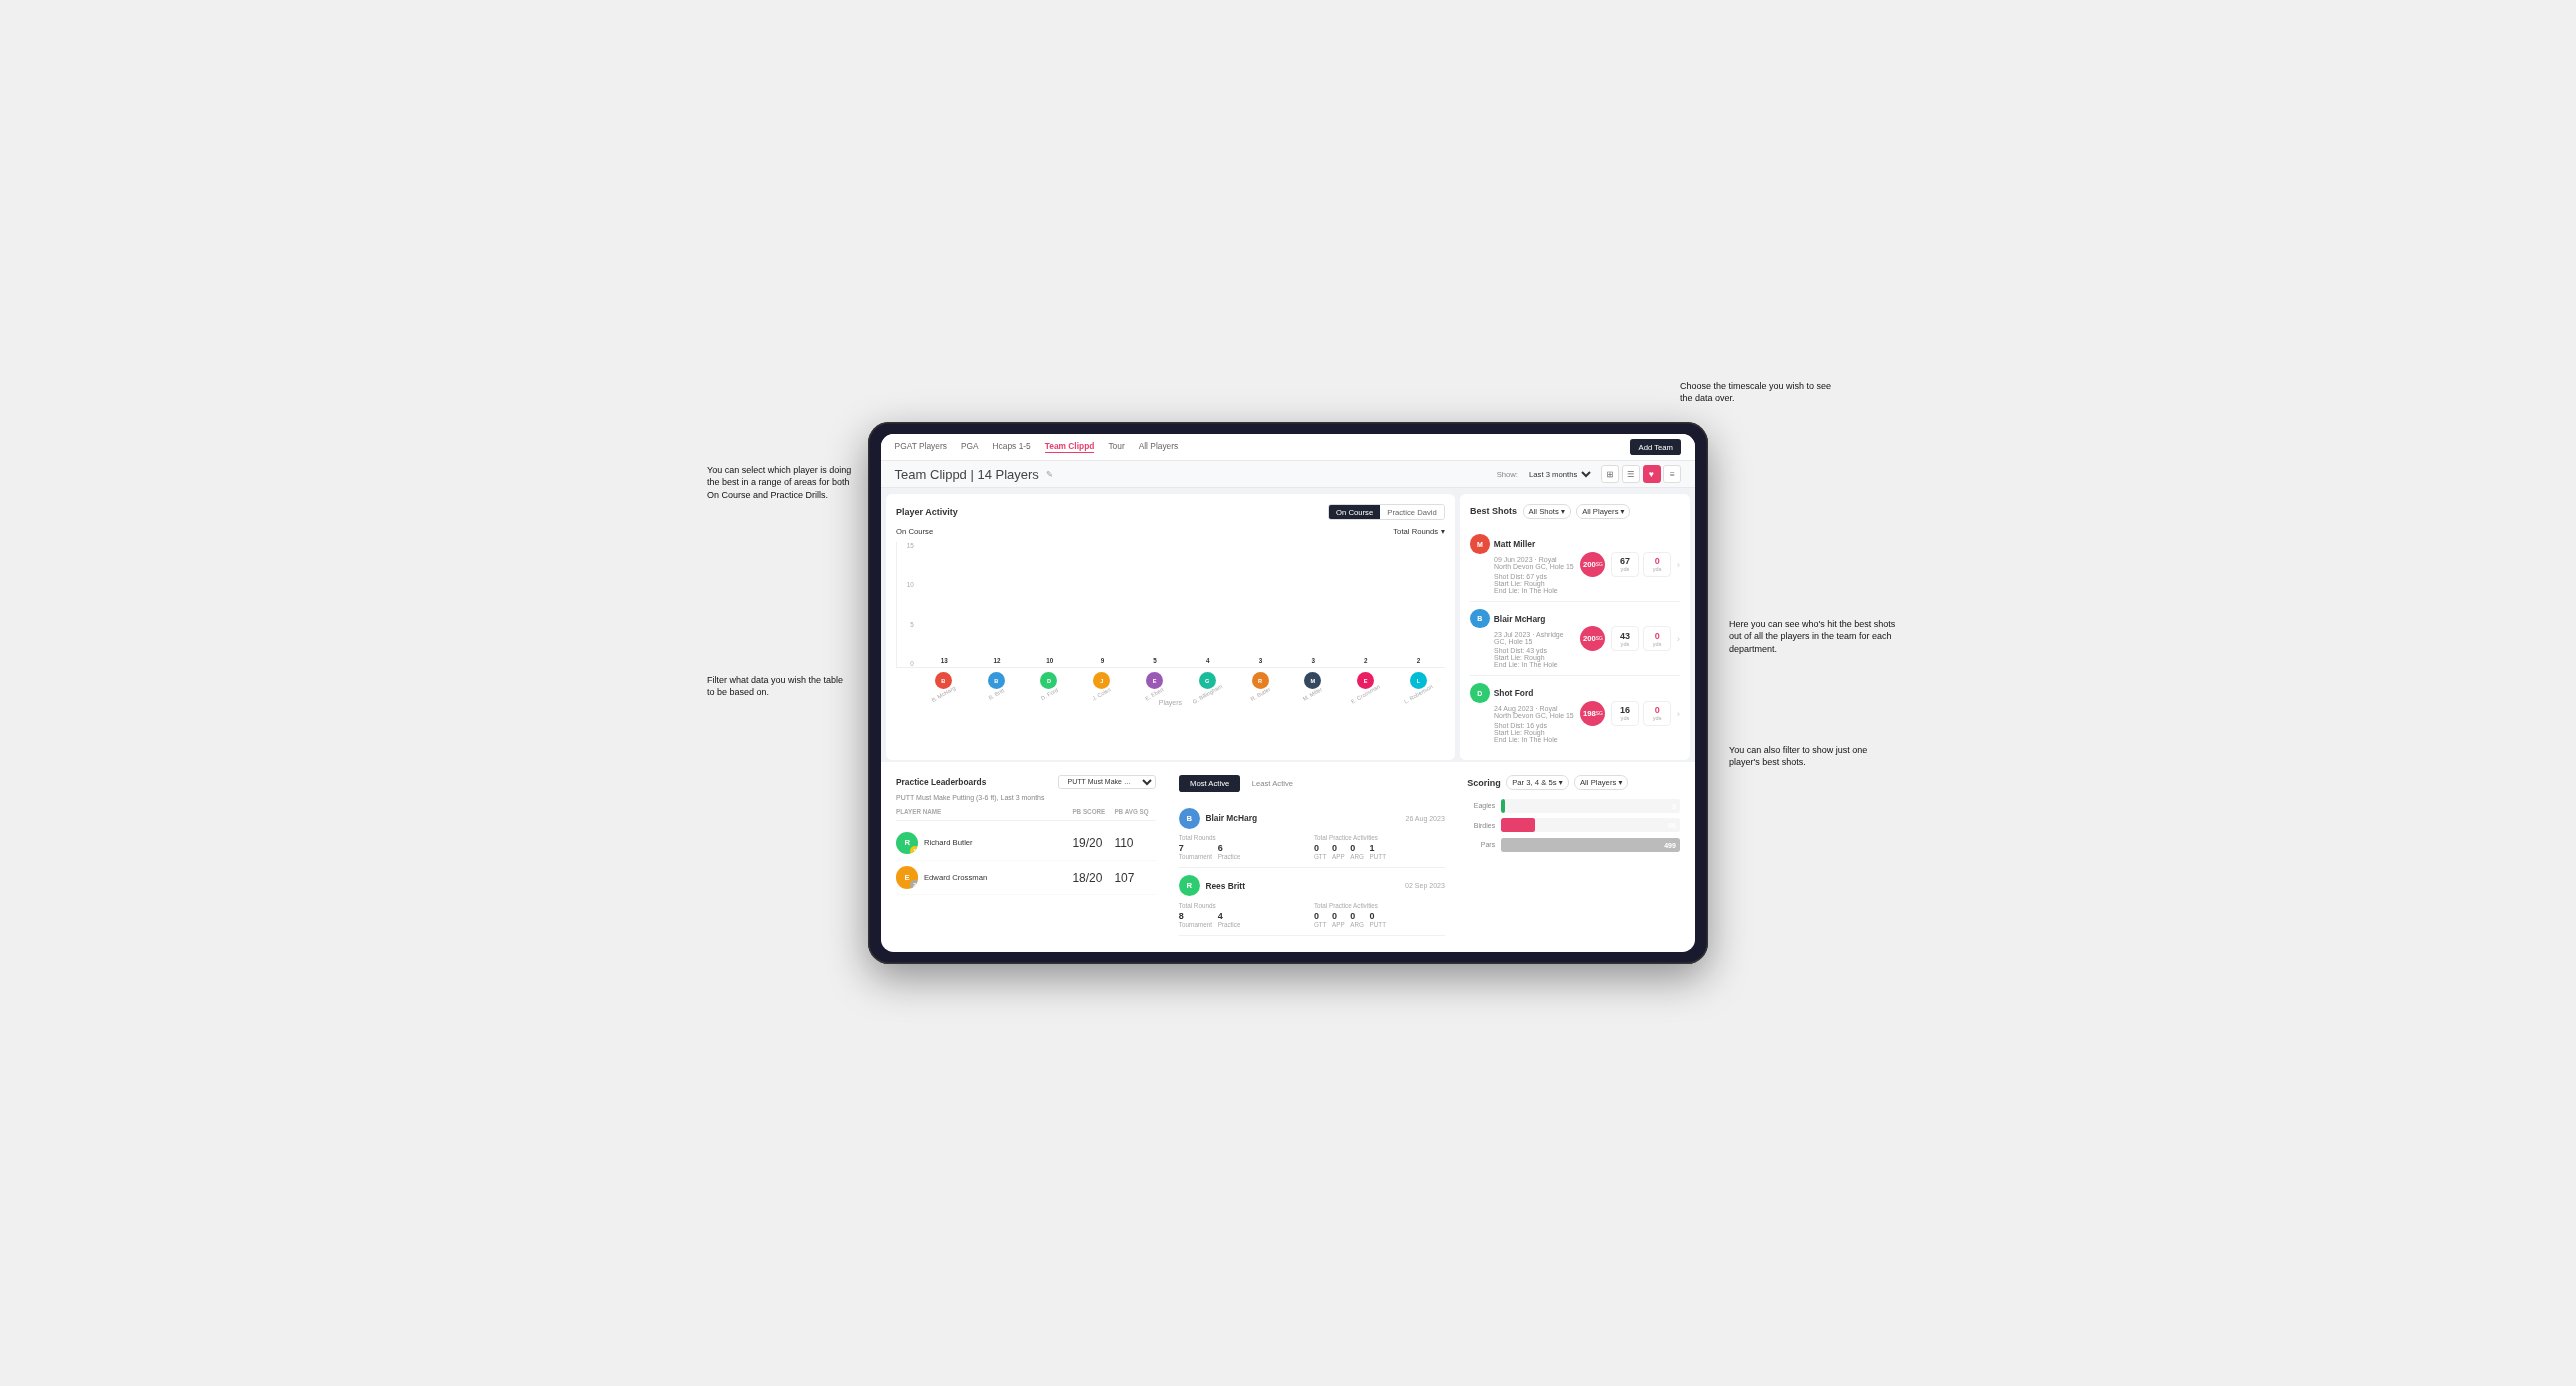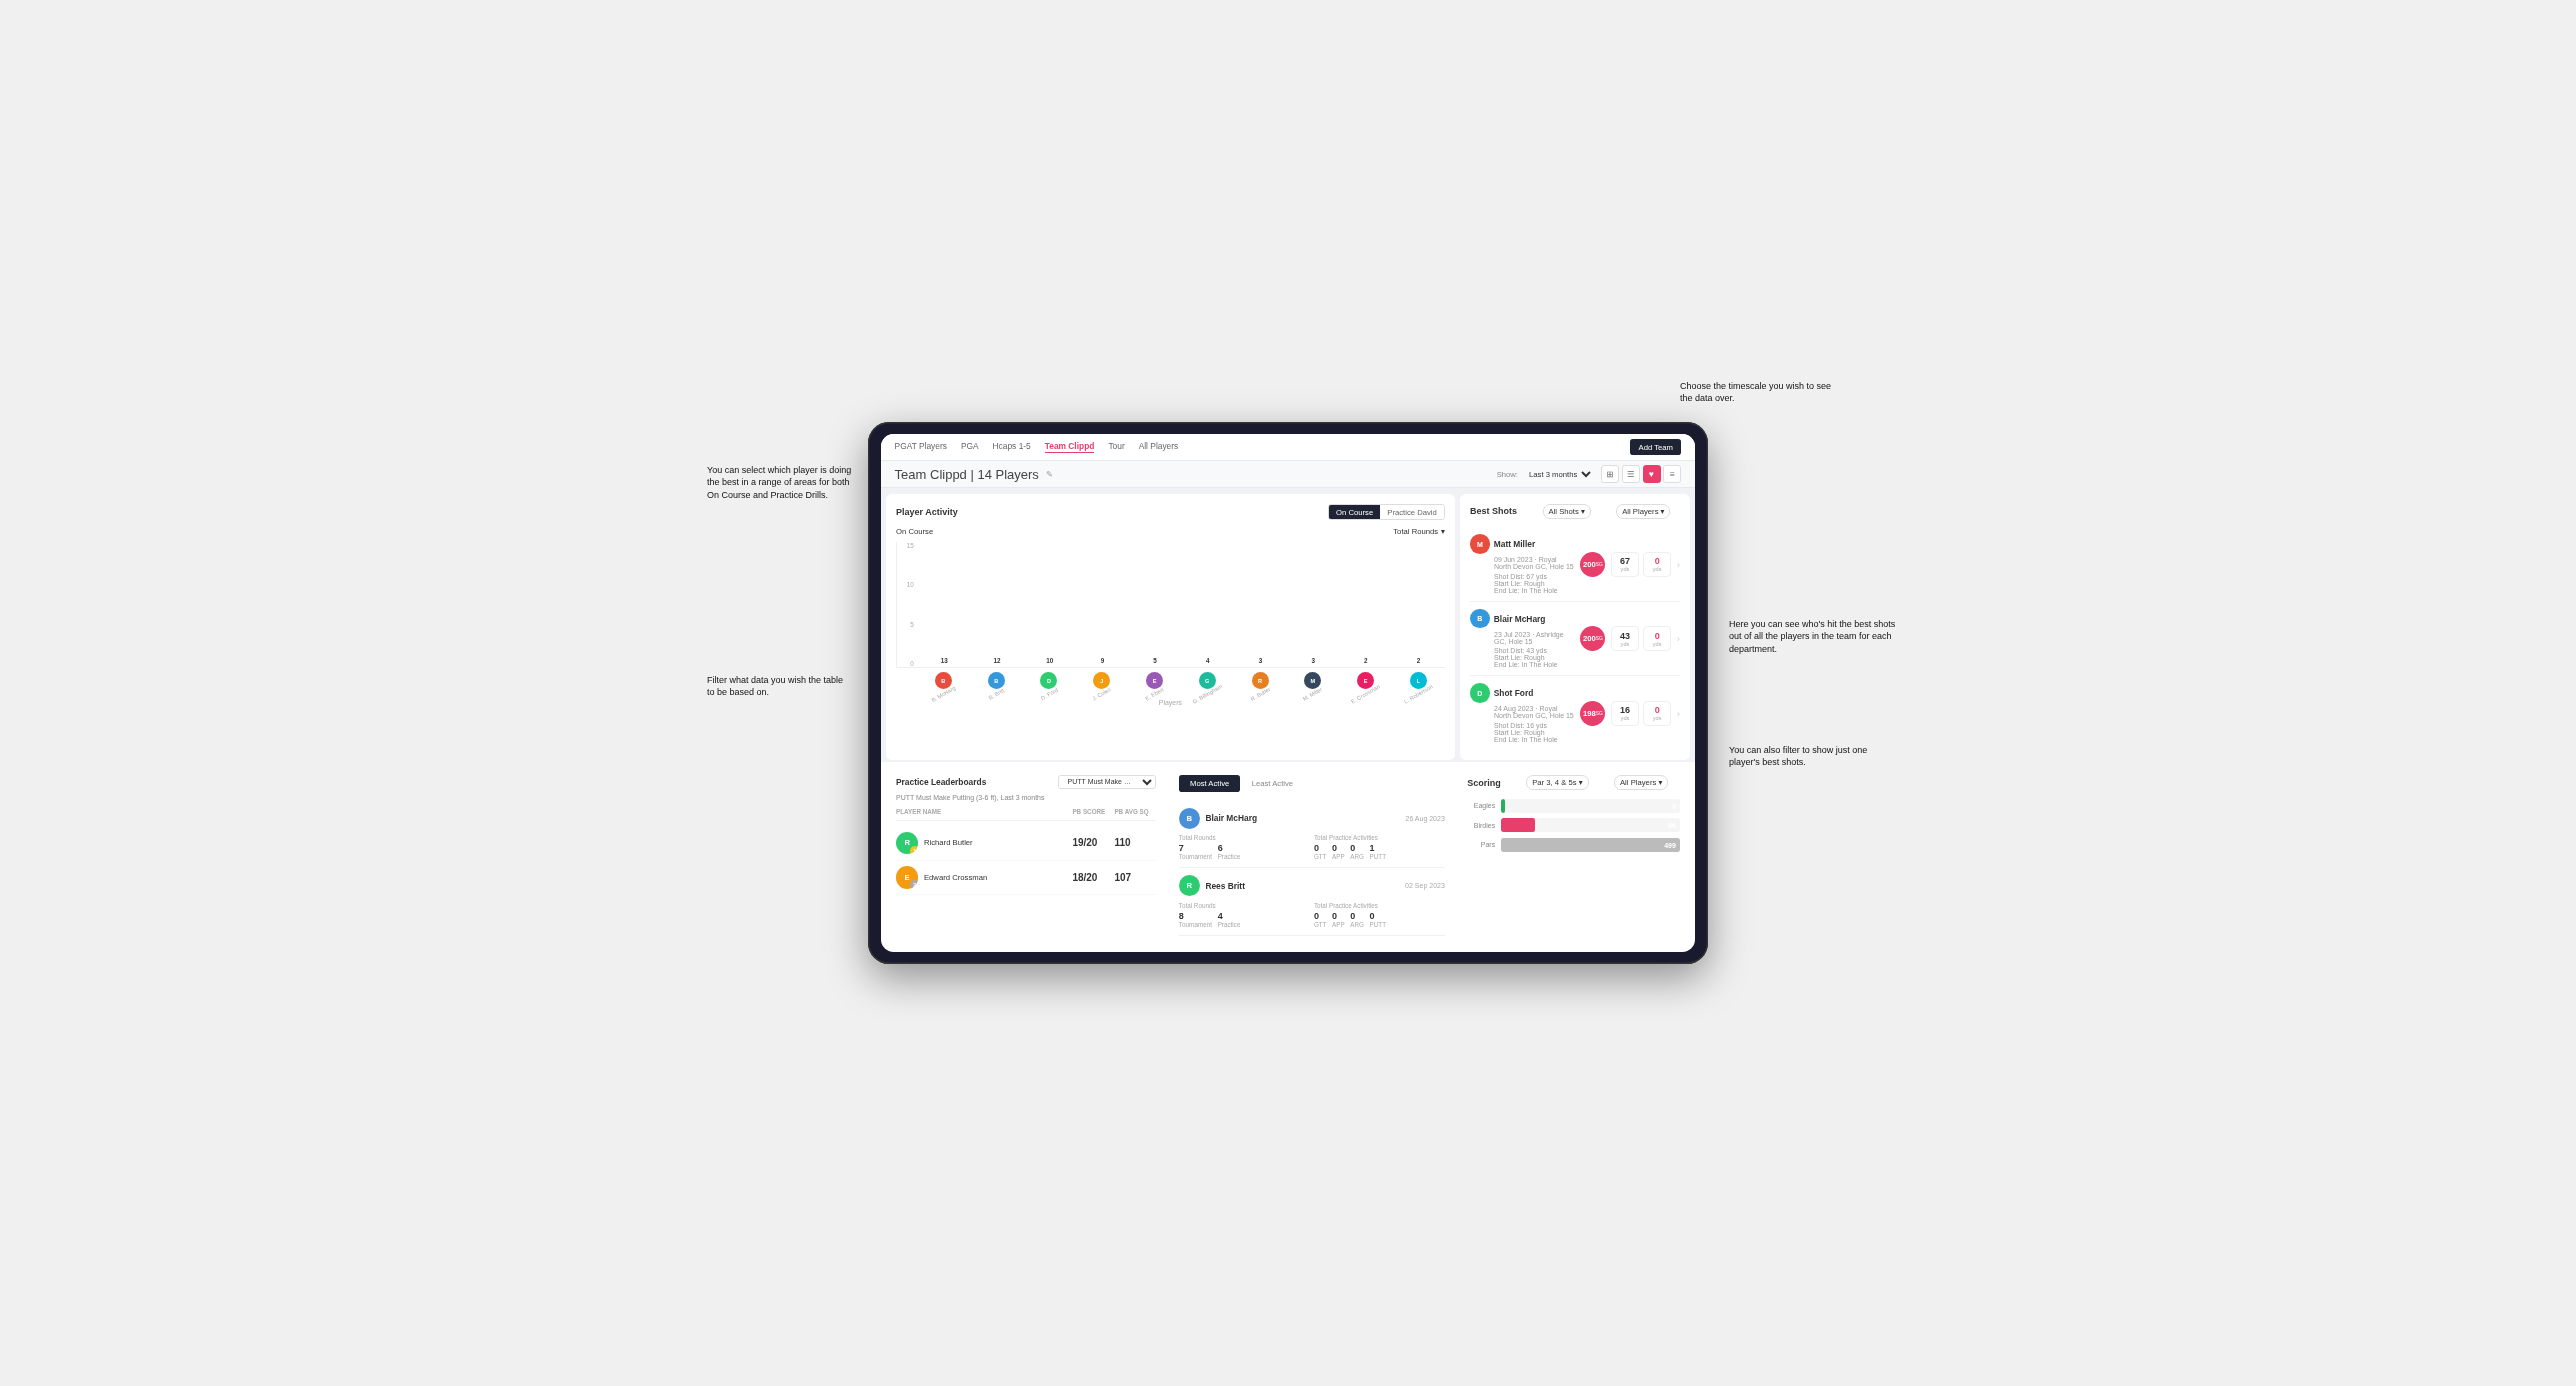--- a/index.html
+++ b/index.html
@@ -389,21 +389,20 @@
     .filter-dropdown {
       display: flex;
       align-items: center;
       gap: 2.1px;
       font-size: 7.7px;
       color: #333;
       cursor: pointer;
       border: 0.7px solid #ddd;
       border-radius: 7px;
       padding: 2.1px 4.9px;
-      margin-left: 20px;
     }
 
     .shot-card {
       border-bottom: 0.7px solid #f0f0f0;
       padding: 7px 0;
       display: flex;
       align-items: center;
       gap: 5.6px;
       cursor: pointer;
     }
@@ -603,22 +602,22 @@
     }
     .lb-rank.silver { background: #aaa; }
 
     .lb-name {
       font-size: 7.7px;
       font-weight: 500;
       color: #333;
     }
 
     .lb-score {
-      font-size: 10px;
-      font-weight: 700;
+      font-size: 12px;
+      font-weight: 400;
       color: #333;
     }
 
     
     .most-active-panel {
       background: #fff;
       margin: 2.8px 2.8px 5.6px 0;
       border-radius: 5.6px;
       padding: 9.8px;
     }

